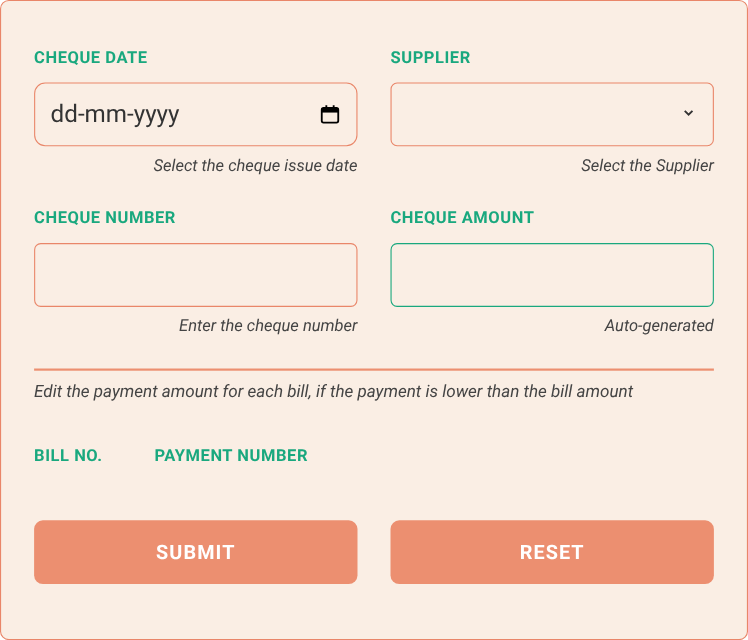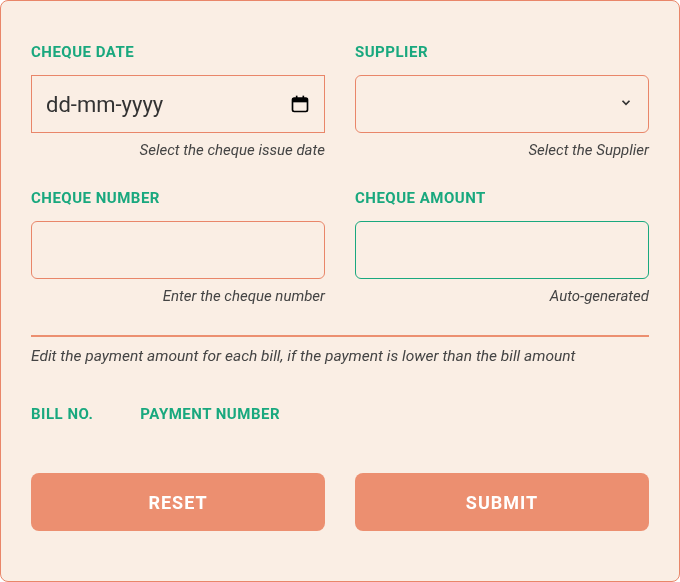--- a/index.html
+++ b/index.html
@@ -73,21 +73,21 @@
       transform: translateY(-50%);
       pointer-events: none;
       color: #333;
     }
     .date-input-wrapper {
       position: relative;
     }
     .date-input {
       height: 58px;
       border: 1px solid #e98669;
-      border-radius: 0;
+      border-radius: 10px;
       padding: 0 14px;
       font-size: 22px;
       color: #444;
       background: #faeee4;
       outline: none;
       width: 100%;
       display: flex;
       align-items: center;
       justify-content: space-between;
     }
@@ -202,17 +202,17 @@
   <hr class="divider">
 
   <div class="instruction-text">Edit the payment amount for each bill, if the payment is lower than the bill amount</div>
 
   <div class="table-headers">
     <div class="table-header">BILL NO.</div>
     <div class="table-header">PAYMENT NUMBER</div>
   </div>
 
   <div class="button-row">
+    <button class="btn">SUBMIT</button>
     <button class="btn">RESET</button>
-    <button class="btn">SUBMIT</button>
   </div>
 
 </div>
 
 </body></html>

